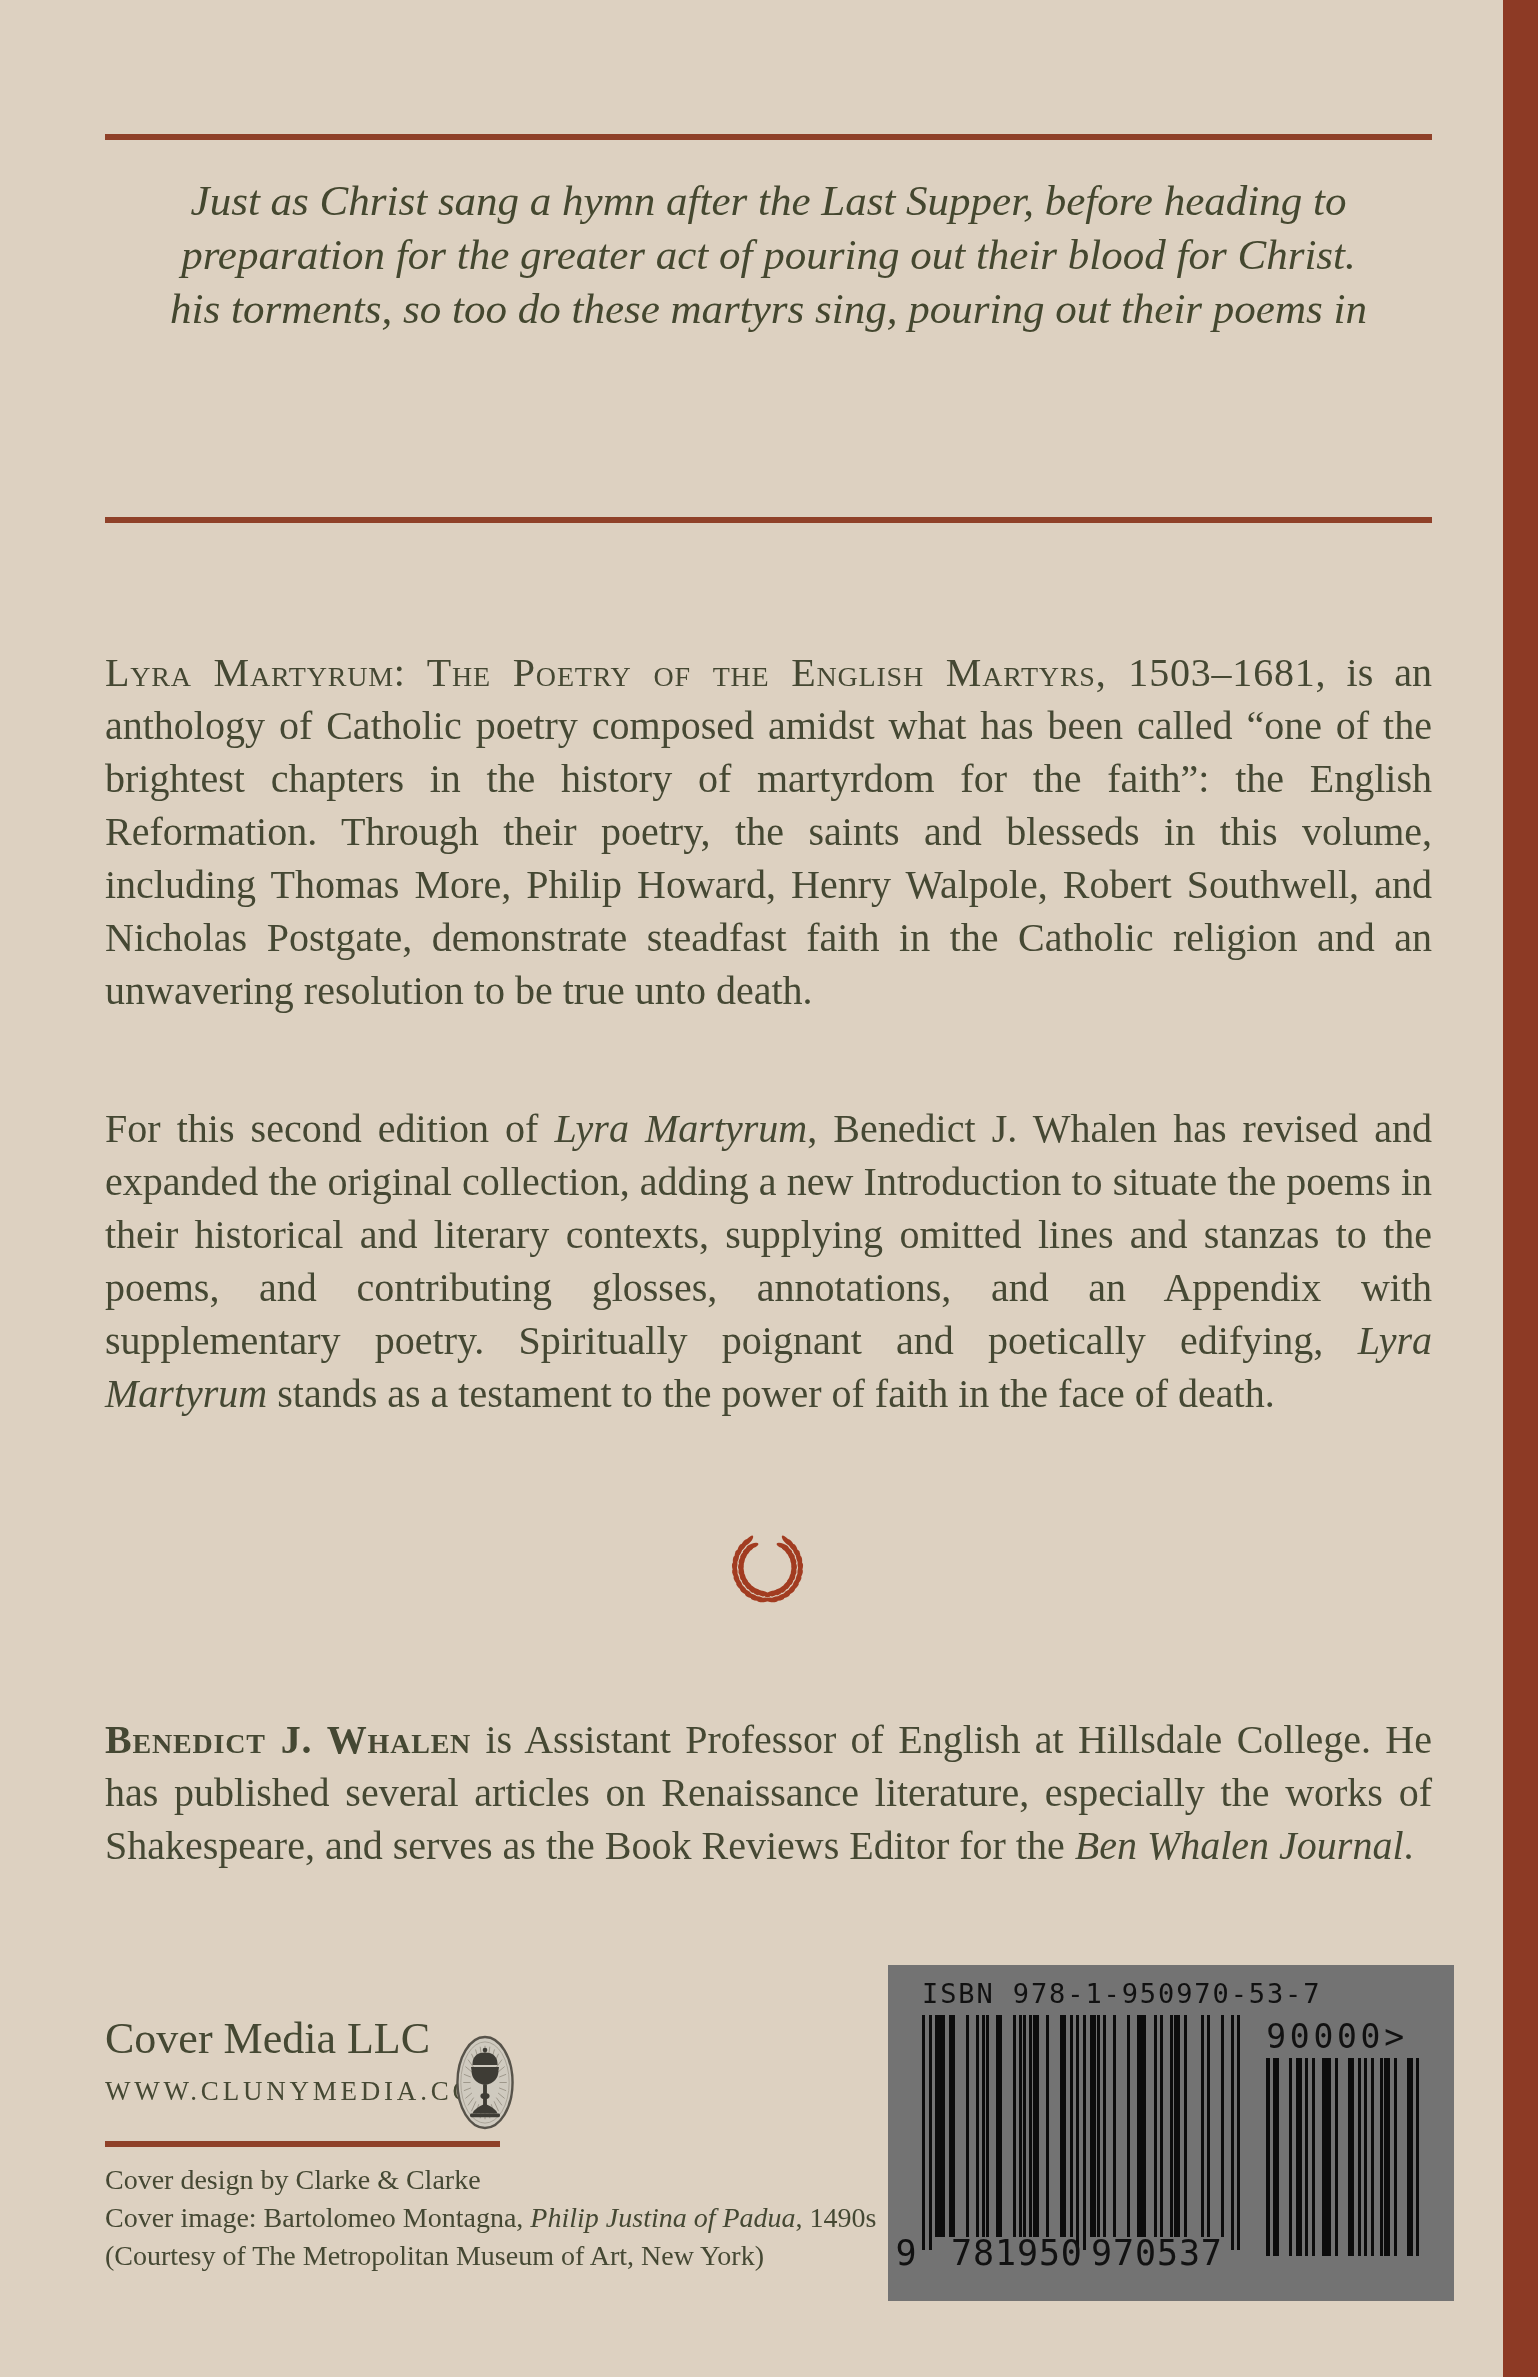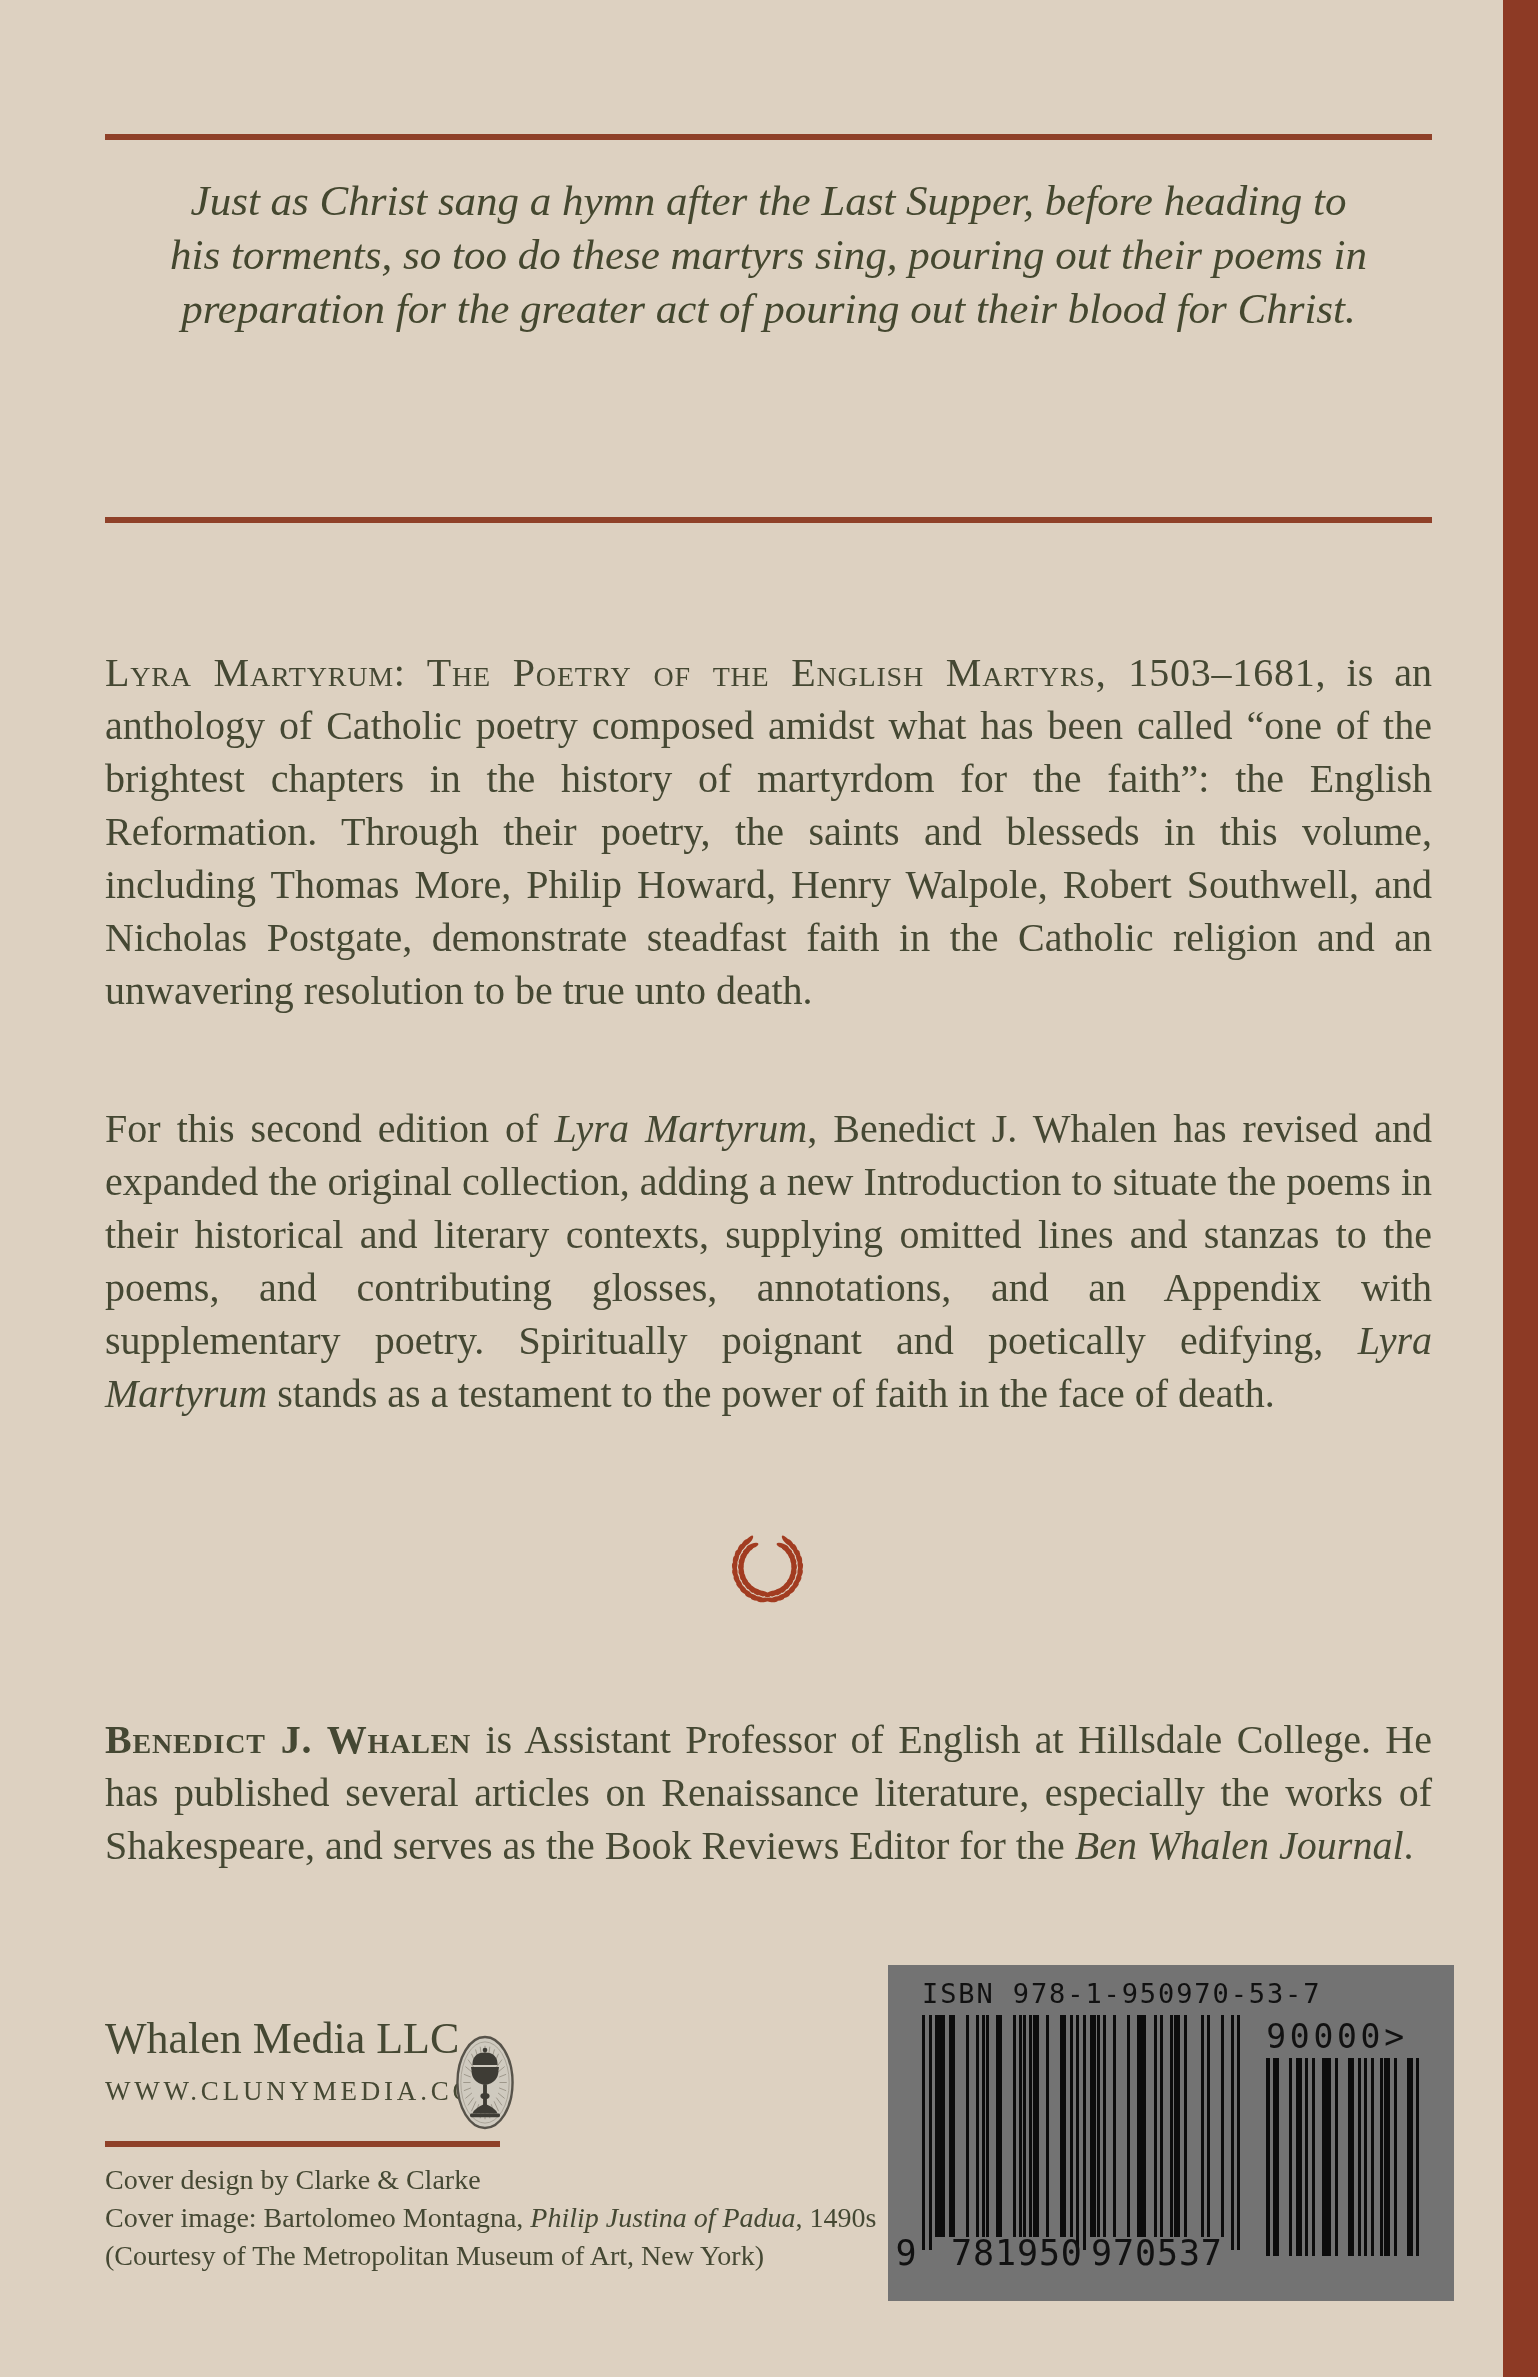--- a/index.html
+++ b/index.html
@@ -51,22 +51,22 @@
 </head>
 <body>
 
 <div class="cover">
   <div class="stripe"></div>
 
   <div class="rule rule-top"></div>
 
   <div class="quote">
     <div>Just as Christ sang a hymn after the Last Supper, before heading to</div>
+    <div>preparation for the greater act of pouring out their blood for Christ.</div>
     <div>his torments, so too do these martyrs sing, pouring out their poems in</div>
-    <div>preparation for the greater act of pouring out their blood for Christ.</div>
   </div>
 
 
   <div class="rule rule-mid"></div>
 
   <p class="para synopsis"><span class="sc">Lyra Martyrum: The Poetry of the English Martyrs, 1503–1681</span><span>, is an anthology of Catholic poetry composed amidst what has been called “one of the brightest chapters in the history of martyrdom for the faith”: the English Reformation. Through their poetry, the saints and blesseds in this volume, including Thomas More, Philip Howard, Henry Walpole, Robert Southwell, and Nicholas Postgate, demonstrate steadfast faith in the Catholic religion and an unwavering resolution to be true unto death.</span></p>
 
   <p class="para second"><span>For this second edition of </span><i>Lyra Martyrum</i><span>, Benedict J. Whalen has revised and expanded the original collection, adding a new Introduction to situate the poems in their historical and literary contexts, supplying omitted lines and stanzas to the poems, and contributing glosses, annotations, and an Appendix with supplementary poetry. Spiritually poignant and poetically edifying, </span><i>Lyra Martyrum</i><span> stands as a testament to the power of faith in the face of death.</span></p>
 
   <div class="wreath">
@@ -122,21 +122,21 @@
         <ellipse rx="2.5" ry="7" fill="#a23c21" transform="translate(40.80 67.50) rotate(-55.5)"></ellipse>
         <ellipse rx="2.5" ry="7" fill="#a23c21" transform="translate(38.58 74.14) rotate(-85.5)"></ellipse>
         <ellipse rx="2.5" ry="7" fill="#a23c21" transform="translate(46.47 68.78) rotate(-67.0)"></ellipse>
         <ellipse rx="2.5" ry="7" fill="#a23c21" transform="translate(45.61 75.73) rotate(-97.0)"></ellipse>
       </svg>
   </div>
 
   <p class="para bio"><span class="sc bold">Benedict J. Whalen</span><span> is Assistant Professor of English at Hillsdale College. He has published several articles on Renaissance literature, especially the works of Shakespeare, and serves as the Book Reviews Editor for the </span><i>Ben Whalen Journal</i><span>.</span></p>
 
   <div class="publisher">
-    <div class="pub-name">Whalen Media LLC</div>
+    <div class="pub-name">Cover Media LLC</div>
     <div class="pub-site">WWW.CLUNYMEDIA.COM</div>
   </div>
 
   <div class="logo">
     <svg viewBox="0 0 60 100" xmlns="http://www.w3.org/2000/svg">
       <ellipse cx="30" cy="50" rx="28.5" ry="47" fill="#cfcabf" stroke="#57534a" stroke-width="2.5"></ellipse>
       <ellipse cx="30" cy="50" rx="25" ry="42" fill="none" stroke="#aaa497" stroke-width="1"></ellipse>
       <g id="logo-rays">
           <line x1="45.0" y1="50.0" x2="52.5" y2="50.0" stroke="#8f897c" stroke-width="0.8"></line>
           <line x1="44.6" y1="55.6" x2="51.9" y2="58.5" stroke="#8f897c" stroke-width="0.8"></line>

